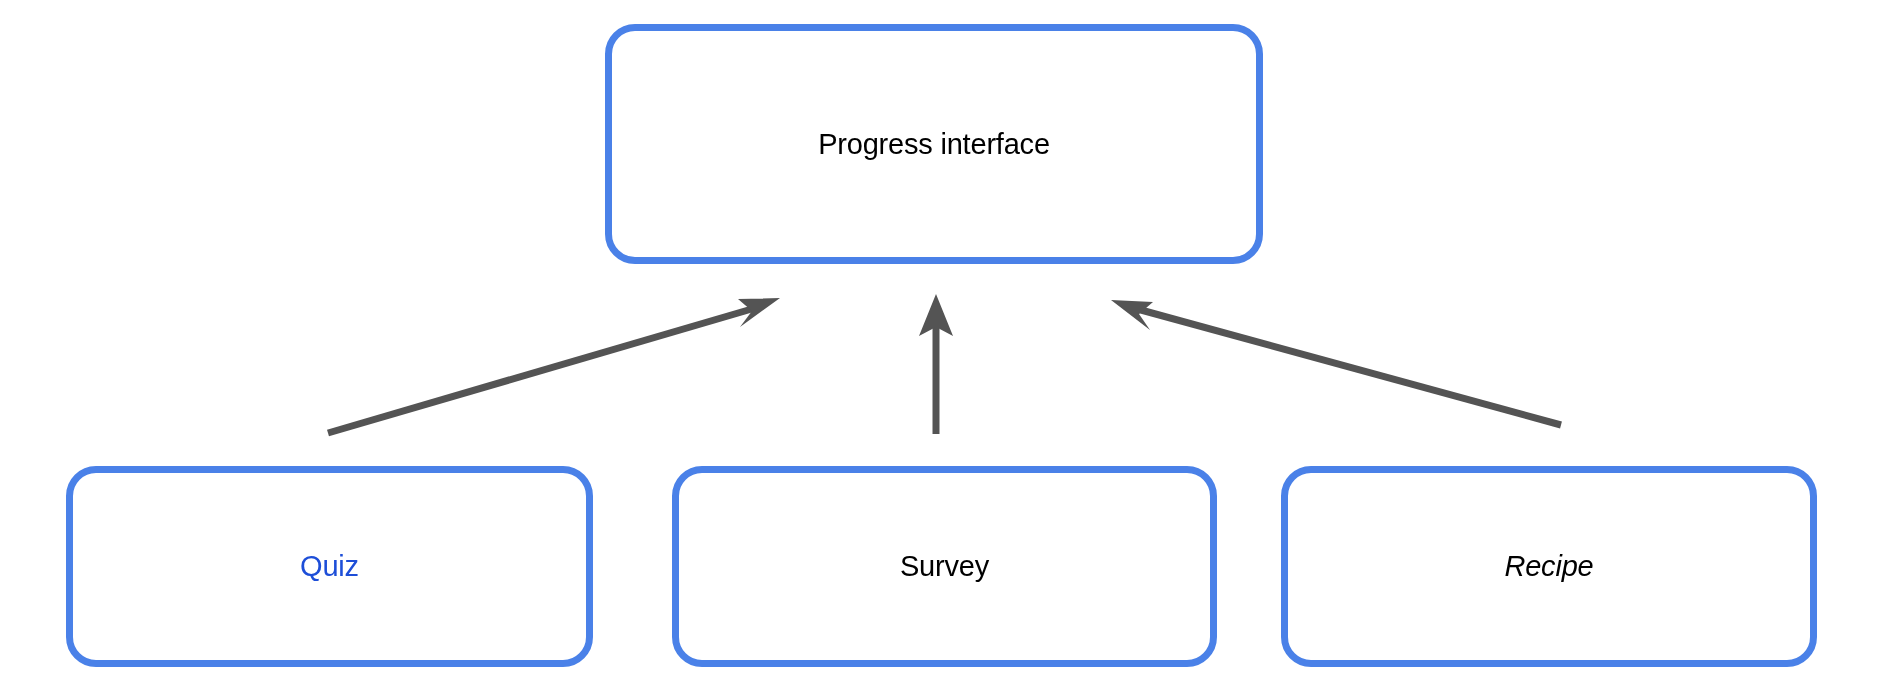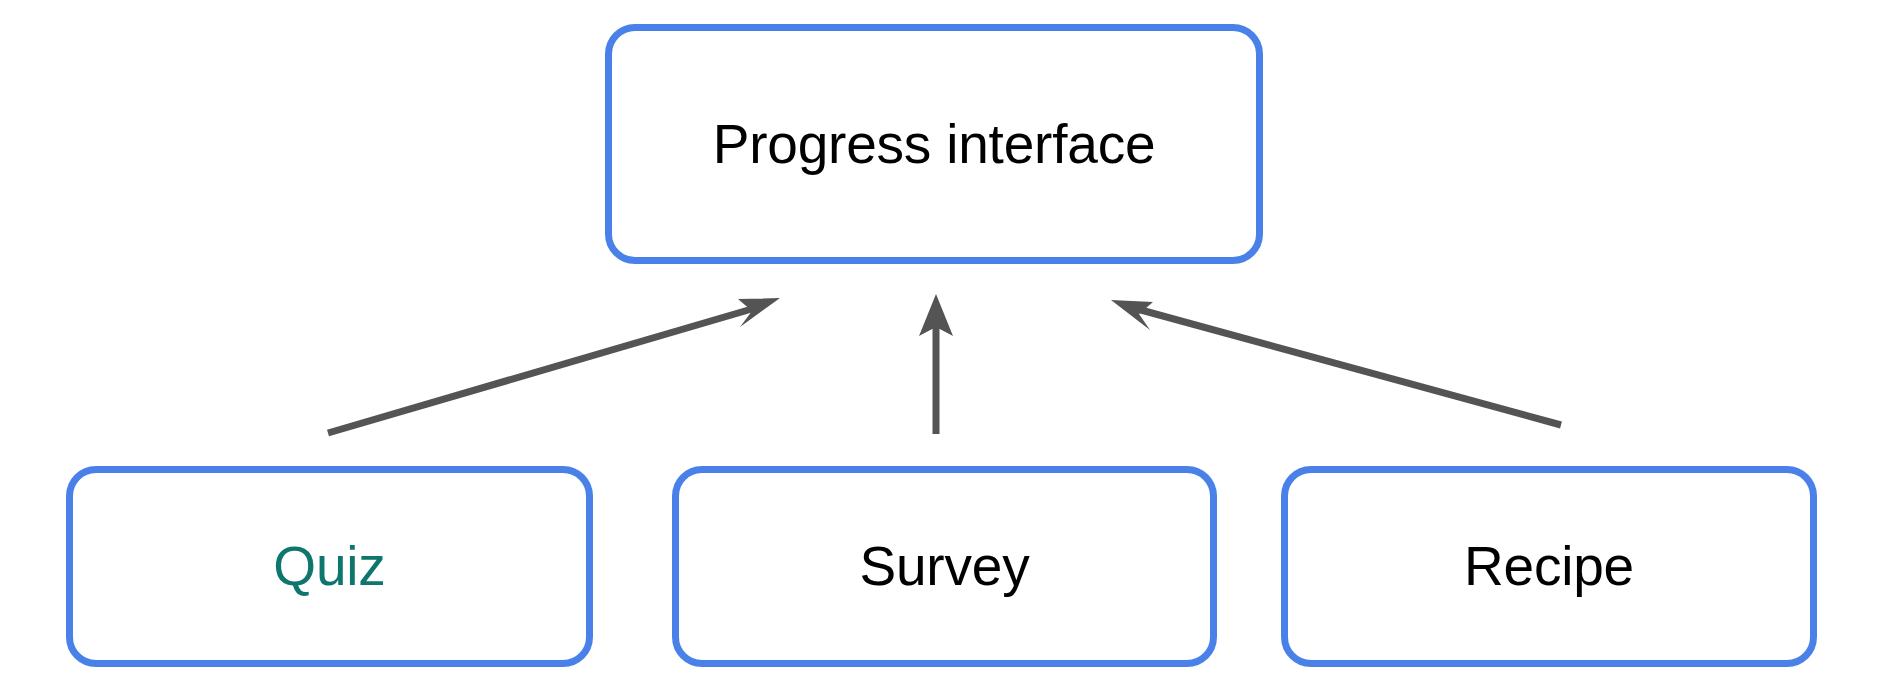--- a/index.html
+++ b/index.html
@@ -31,21 +31,21 @@
     box-sizing: border-box;
     background: #ffffff;
     border: 7px solid var(--node-stroke, #4a81e8);
     border-radius: 30px;
     display: flex;
     align-items: center;
     justify-content: center;
   }
   .node-label {
     font-family: "Liberation Sans", sans-serif;
-    font-size: 55px;
+    font-size: 29px;
     font-weight: 400;
     color: #000000;
     letter-spacing: -0.2px;
     line-height: 1;
     white-space: nowrap;
     text-align: center;
   }
   #node-root {
     left: 605px;
     top: 24px;
@@ -63,20 +63,21 @@
     top: 466px;
     width: 545px;
     height: 201px;
     align-items: center;
   }
   #node-recipe {
     left: 1281px;
     top: 466px;
     width: 536px;
     height: 201px;
+    font-style: italic;
   }
 </style>
 </head>
 <body>
 
 <div id="canvas" style="background: rgb(255, 255, 255);">
 
   <svg id="edges" viewBox="0 0 1896 690" width="1896" height="690" xmlns="http://www.w3.org/2000/svg">
 
     <g>
@@ -93,21 +94,21 @@
       <line x1="1561" y1="425" x2="1130" y2="307" stroke="#545454" stroke-width="7" stroke-linecap="butt"></line>
       <path d="M 1111 300 L 1153 302 L 1139 314 L 1150 330 Z" fill="#545454"></path>
     </g>
   </svg>
 
   <div class="node" id="node-root" style="--node-stroke: #4a81e8; background: rgb(255, 255, 255);">
     <span class="node-label" style="color: rgb(0, 0, 0);">Progress interface</span>
   </div>
 
   <div class="node" id="node-quiz" style="--node-stroke: #4a81e8; background: rgb(255, 255, 255);">
-    <span class="node-label" style="color: #0f766e;">Quiz</span>
+    <span class="node-label" style="color: #1d4ed8;">Quiz</span>
   </div>
 
   <div class="node" id="node-survey" style="--node-stroke: #4a81e8; background: rgb(255, 255, 255);">
     <span class="node-label" style="color: rgb(0, 0, 0);">Survey</span>
   </div>
 
   <div class="node" id="node-recipe" style="--node-stroke: #4a81e8; background: rgb(255, 255, 255);">
     <span class="node-label" style="color: rgb(0, 0, 0);">Recipe</span>
   </div>
 

